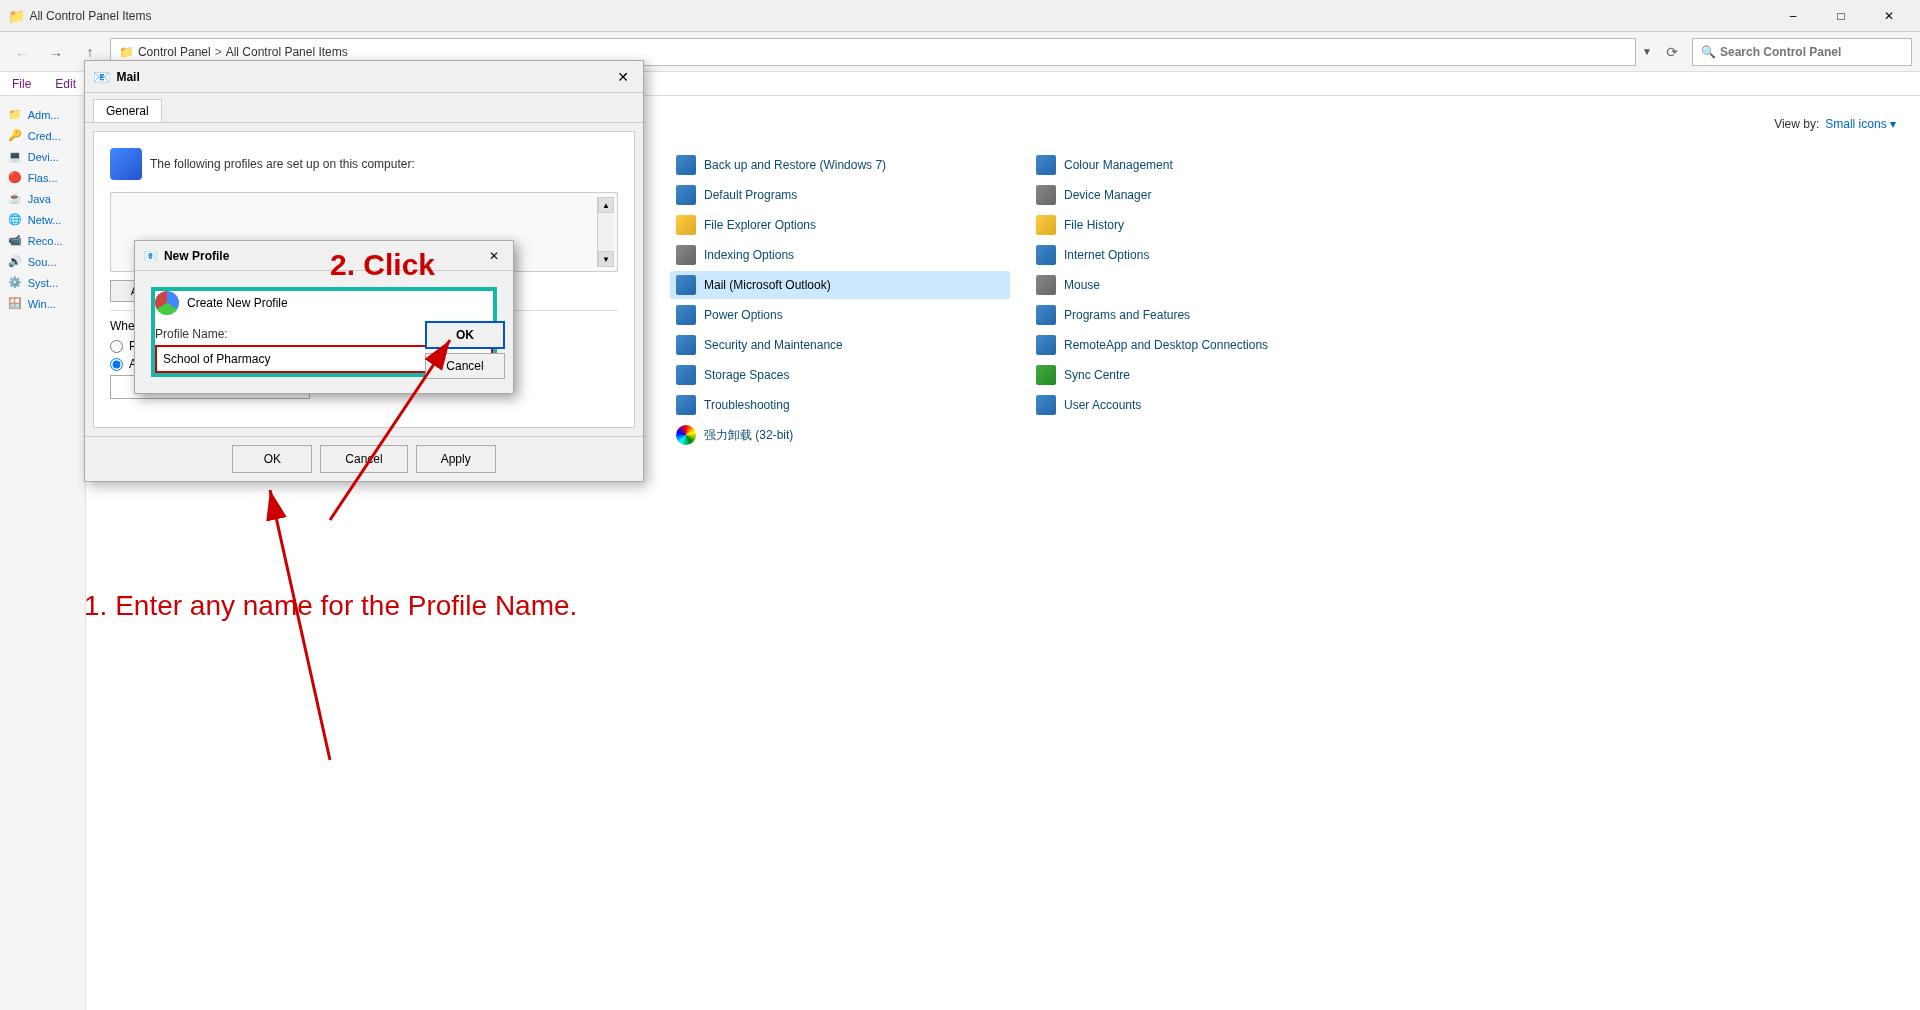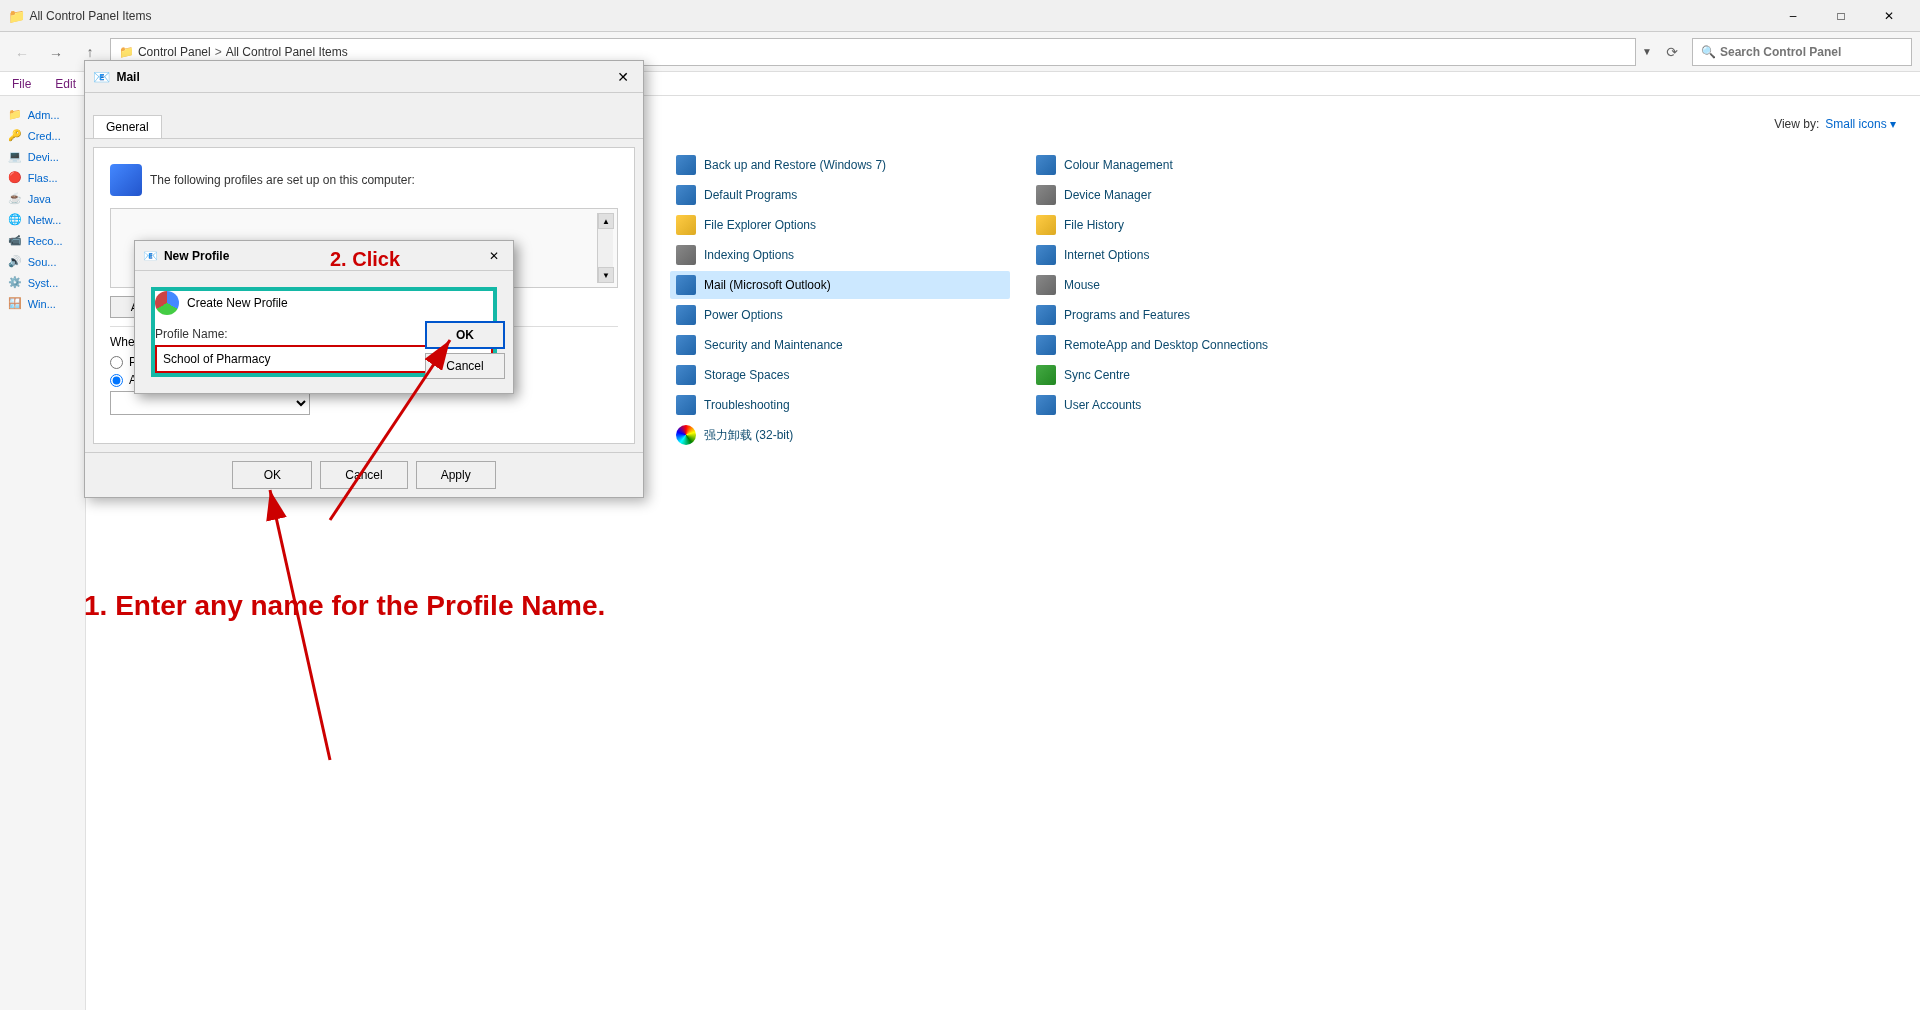--- a/index.html
+++ b/index.html
@@ -140,21 +140,21 @@
     }
 
     .dialog-tabs {
       background: #f0f0f0;
       display: flex; padding: 6px 8px 0;
       border-bottom: 1px solid #ccc;
     }
     .dialog-tab {
       padding: 4px 12px; font-size: 12px; cursor: pointer;
       border: 1px solid #ccc; border-bottom: none;
-      background: #fff; margin-right: 2px; margin-top: 16px;
+      background: #fff; margin-right: 2px;
     }
 
     .dialog-content {
       background: #fff; margin: 8px; padding: 16px;
       border: 1px solid #ccc;
     }
     .dialog-desc { font-size: 12px; color: #333; margin-bottom: 12px; display: flex; align-items: center; gap: 8px; }
     .desc-icon { width: 32px; height: 32px; background: linear-gradient(135deg, #4488ff, #2255cc); border-radius: 4px; flex-shrink: 0; }
 
     .profile-list-area {
@@ -241,37 +241,37 @@
     }
 
     
     .annotation-area {
       position: absolute;
       top: 590px; left: 84px;
       z-index: 300;
       pointer-events: none;
     }
     .annotation-text {
-      font-size: 28px; color: #cc0000; font-weight: 700;
+      font-size: 28px; color: #cc0000; font-weight: 400;
     }
 
     
     .arrow-overlay {
       position: absolute;
       top: 0; left: 0; right: 0; bottom: 0;
       pointer-events: none;
       z-index: 250;
     }
 
     
     .click-annotation {
       position: absolute;
       top: 248px; left: 330px;
       z-index: 300;
-      font-size: 20px; font-weight: 700; color: #cc0000;
+      font-size: 30px; font-weight: 700; color: #cc0000;
       pointer-events: none;
     }
   </style>
 </head>
 <body>
 
 <div class="window-chrome">
   <span style="font-size:14px; margin-right:4px;">📁</span>
   <span class="window-title">All Control Panel Items</span>
   <div class="window-controls">

